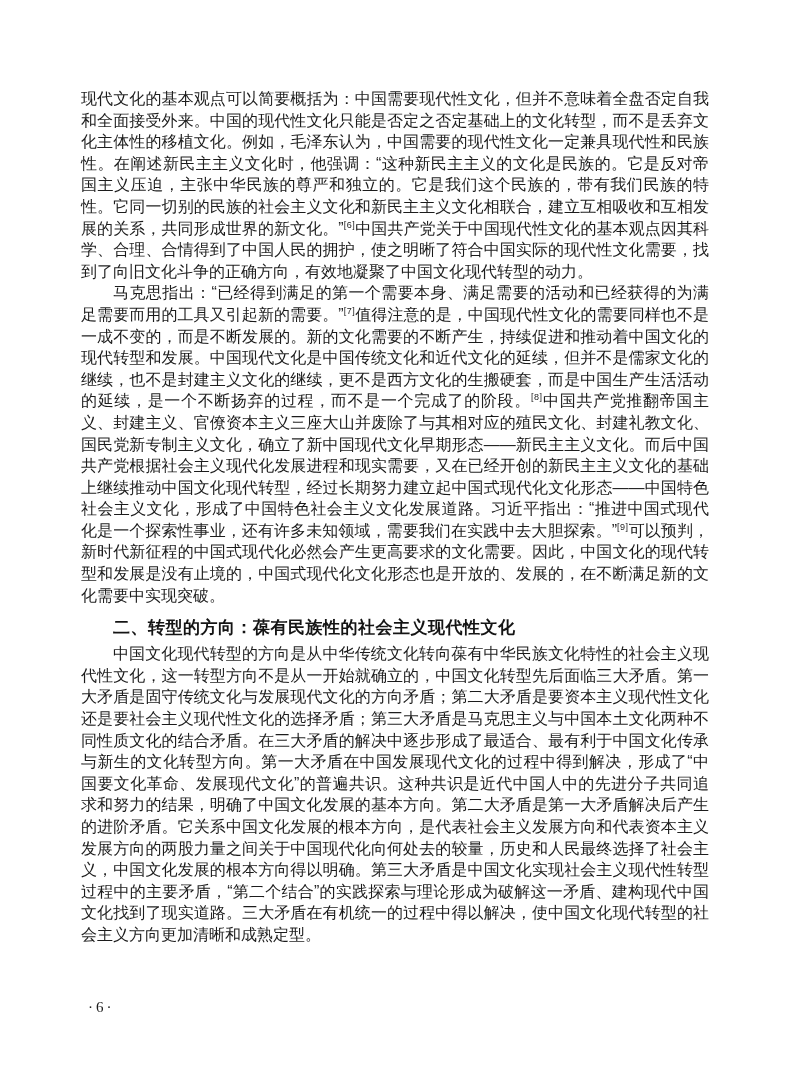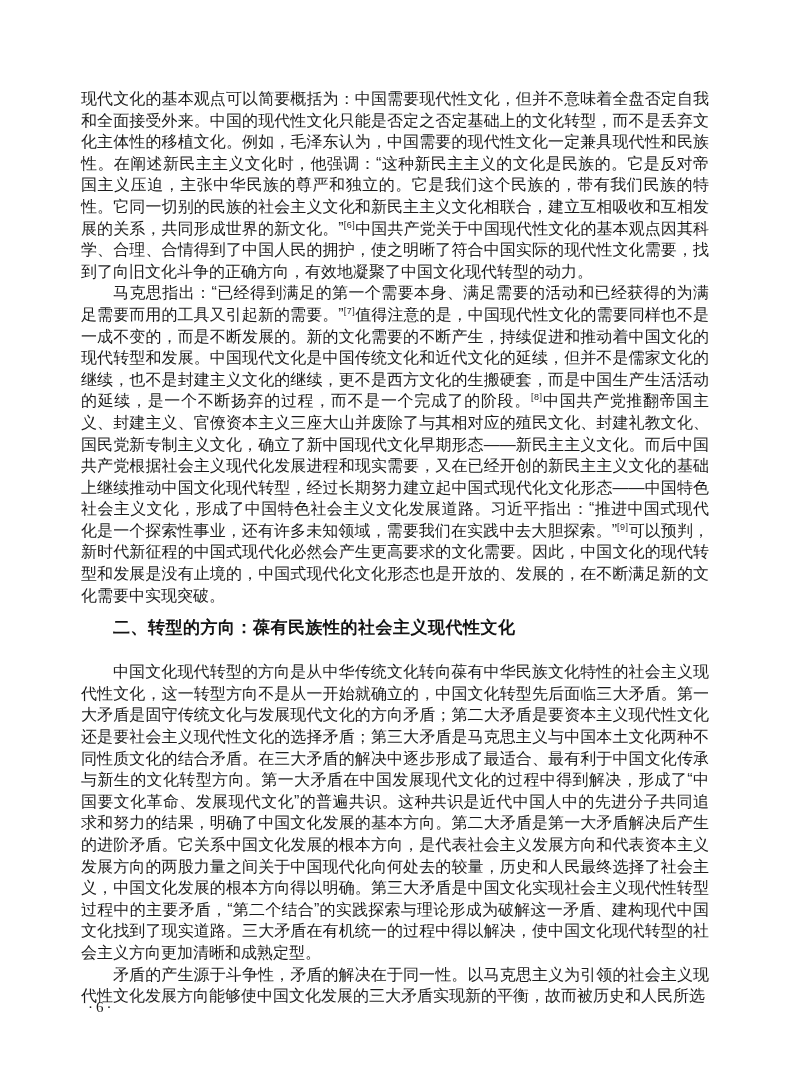--- a/index.html
+++ b/index.html
@@ -32,21 +32,21 @@
     text-indent: 32px;
   }
   .page sup {
     font-size: 9px;
     line-height: 0;
     vertical-align: super;
     letter-spacing: 0.5px;
     color: #1c1c1c;
   }
   .page h2 {
-    margin: 11px 0 22px 32px;
+    margin: 11px 0 4px 32px;
     font-family: "Liberation Sans", "DejaVu Sans", sans-serif;
     font-weight: bold;
     font-size: 17px;
     line-height: 22px;
     letter-spacing: 0.5px;
     color: #141414;
   }
   .page h2 .heading-title {
     font-family: "Liberation Sans", "DejaVu Sans", sans-serif;
   }
@@ -61,16 +61,15 @@
   }
 </style>
 </head>
 <body>
 
 <main class="page" id="doc">
     <p class=""><span>现代文化的基本观点可以简要概括为：中国需要现代性文化，但并不意味着全盘否定自我和全面接受外来。中国的现代性文化只能是否定之否定基础上的文化转型，而不是丢弃文化主体性的移植文化。例如，毛泽东认为，中国需要的现代性文化一定兼具现代性和民族性。在阐述新民主主义文化时，他强调：“这种新民主主义的文化是民族的。它是反对帝国主义压迫，主张中华民族的尊严和独立的。它是我们这个民族的，带有我们民族的特性。它同一切别的民族的社会主义文化和新民主主义文化相联合，建立互相吸收和互相发展的关系，共同形成世界的新文化。”</span><sup>[6]</sup><span>中国共产党关于中国现代性文化的基本观点因其科学、合理、合情得到了中国人民的拥护，使之明晰了符合中国实际的现代性文化需要，找到了向旧文化斗争的正确方向，有效地凝聚了中国文化现代转型的动力。</span></p>
     <p class="indent"><span>马克思指出：“已经得到满足的第一个需要本身、满足需要的活动和已经获得的为满足需要而用的工具又引起新的需要。”</span><sup>[7]</sup><span>值得注意的是，中国现代性文化的需要同样也不是一成不变的，而是不断发展的。新的文化需要的不断产生，持续促进和推动着中国文化的现代转型和发展。中国现代文化是中国传统文化和近代文化的延续，但并不是儒家文化的继续，也不是封建主义文化的继续，更不是西方文化的生搬硬套，而是中国生产生活活动的延续，是一个不断扬弃的过程，而不是一个完成了的阶段。</span><sup>[8]</sup><span>中国共产党推翻帝国主义、封建主义、官僚资本主义三座大山并废除了与其相对应的殖民文化、封建礼教文化、国民党新专制主义文化，确立了新中国现代文化早期形态——新民主主义文化。而后中国共产党根据社会主义现代化发展进程和现实需要，又在已经开创的新民主主义文化的基础上继续推动中国文化现代转型，经过长期努力建立起中国式现代化文化形态——中国特色社会主义文化，形成了中国特色社会主义文化发展道路。习近平指出：“推进中国式现代化是一个探索性事业，还有许多未知领域，需要我们在实践中去大胆探索。”</span><sup>[9]</sup><span>可以预判，新时代新征程的中国式现代化必然会产生更高要求的文化需要。因此，中国文化的现代转型和发展是没有止境的，中国式现代化文化形态也是开放的、发展的，在不断满足新的文化需要中实现突破。</span></p>
     <h2><span>二、转型的方向：</span><span class="heading-title">葆有民族性的社会主义现代性文化</span></h2>
     <p class="indent"><span>中国文化现代转型的方向是从中华传统文化转向葆有中华民族文化特性的社会主义现代性文化，这一转型方向不是从一开始就确立的，中国文化转型先后面临三大矛盾。第一大矛盾是固守传统文化与发展现代文化的方向矛盾；第二大矛盾是要资本主义现代性文化还是要社会主义现代性文化的选择矛盾；第三大矛盾是马克思主义与中国本土文化两种不同性质文化的结合矛盾。在三大矛盾的解决中逐步形成了最适合、最有利于中国文化传承与新生的文化转型方向。第一大矛盾在中国发展现代文化的过程中得到解决，形成了“中国要文化革命、发展现代文化”的普遍共识。这种共识是近代中国人中的先进分子共同追求和努力的结果，明确了中国文化发展的基本方向。第二大矛盾是第一大矛盾解决后产生的进阶矛盾。它关系中国文化发展的根本方向，是代表社会主义发展方向和代表资本主义发展方向的两股力量之间关于中国现代化向何处去的较量，历史和人民最终选择了社会主义，中国文化发展的根本方向得以明确。第三大矛盾是中国文化实现社会主义现代性转型过程中的主要矛盾，“第二个结合”的实践探索与理论形成为破解这一矛盾、建构现代中国文化找到了现实道路。三大矛盾在有机统一的过程中得以解决，使中国文化现代转型的社会主义方向更加清晰和成熟定型。</span></p>
-    <p class="indent"><span>矛盾的产生源于斗争性，矛盾的解决在于同一性。以马克思主义为引领的社会主义现代性文化发展方向能够使中国文化发展的三大矛盾实现新的平衡，故而被历史和人民所选</span></p>
   </main>
 
 <div class="footer-page-number">·6·</div>
 
 </body></html>

